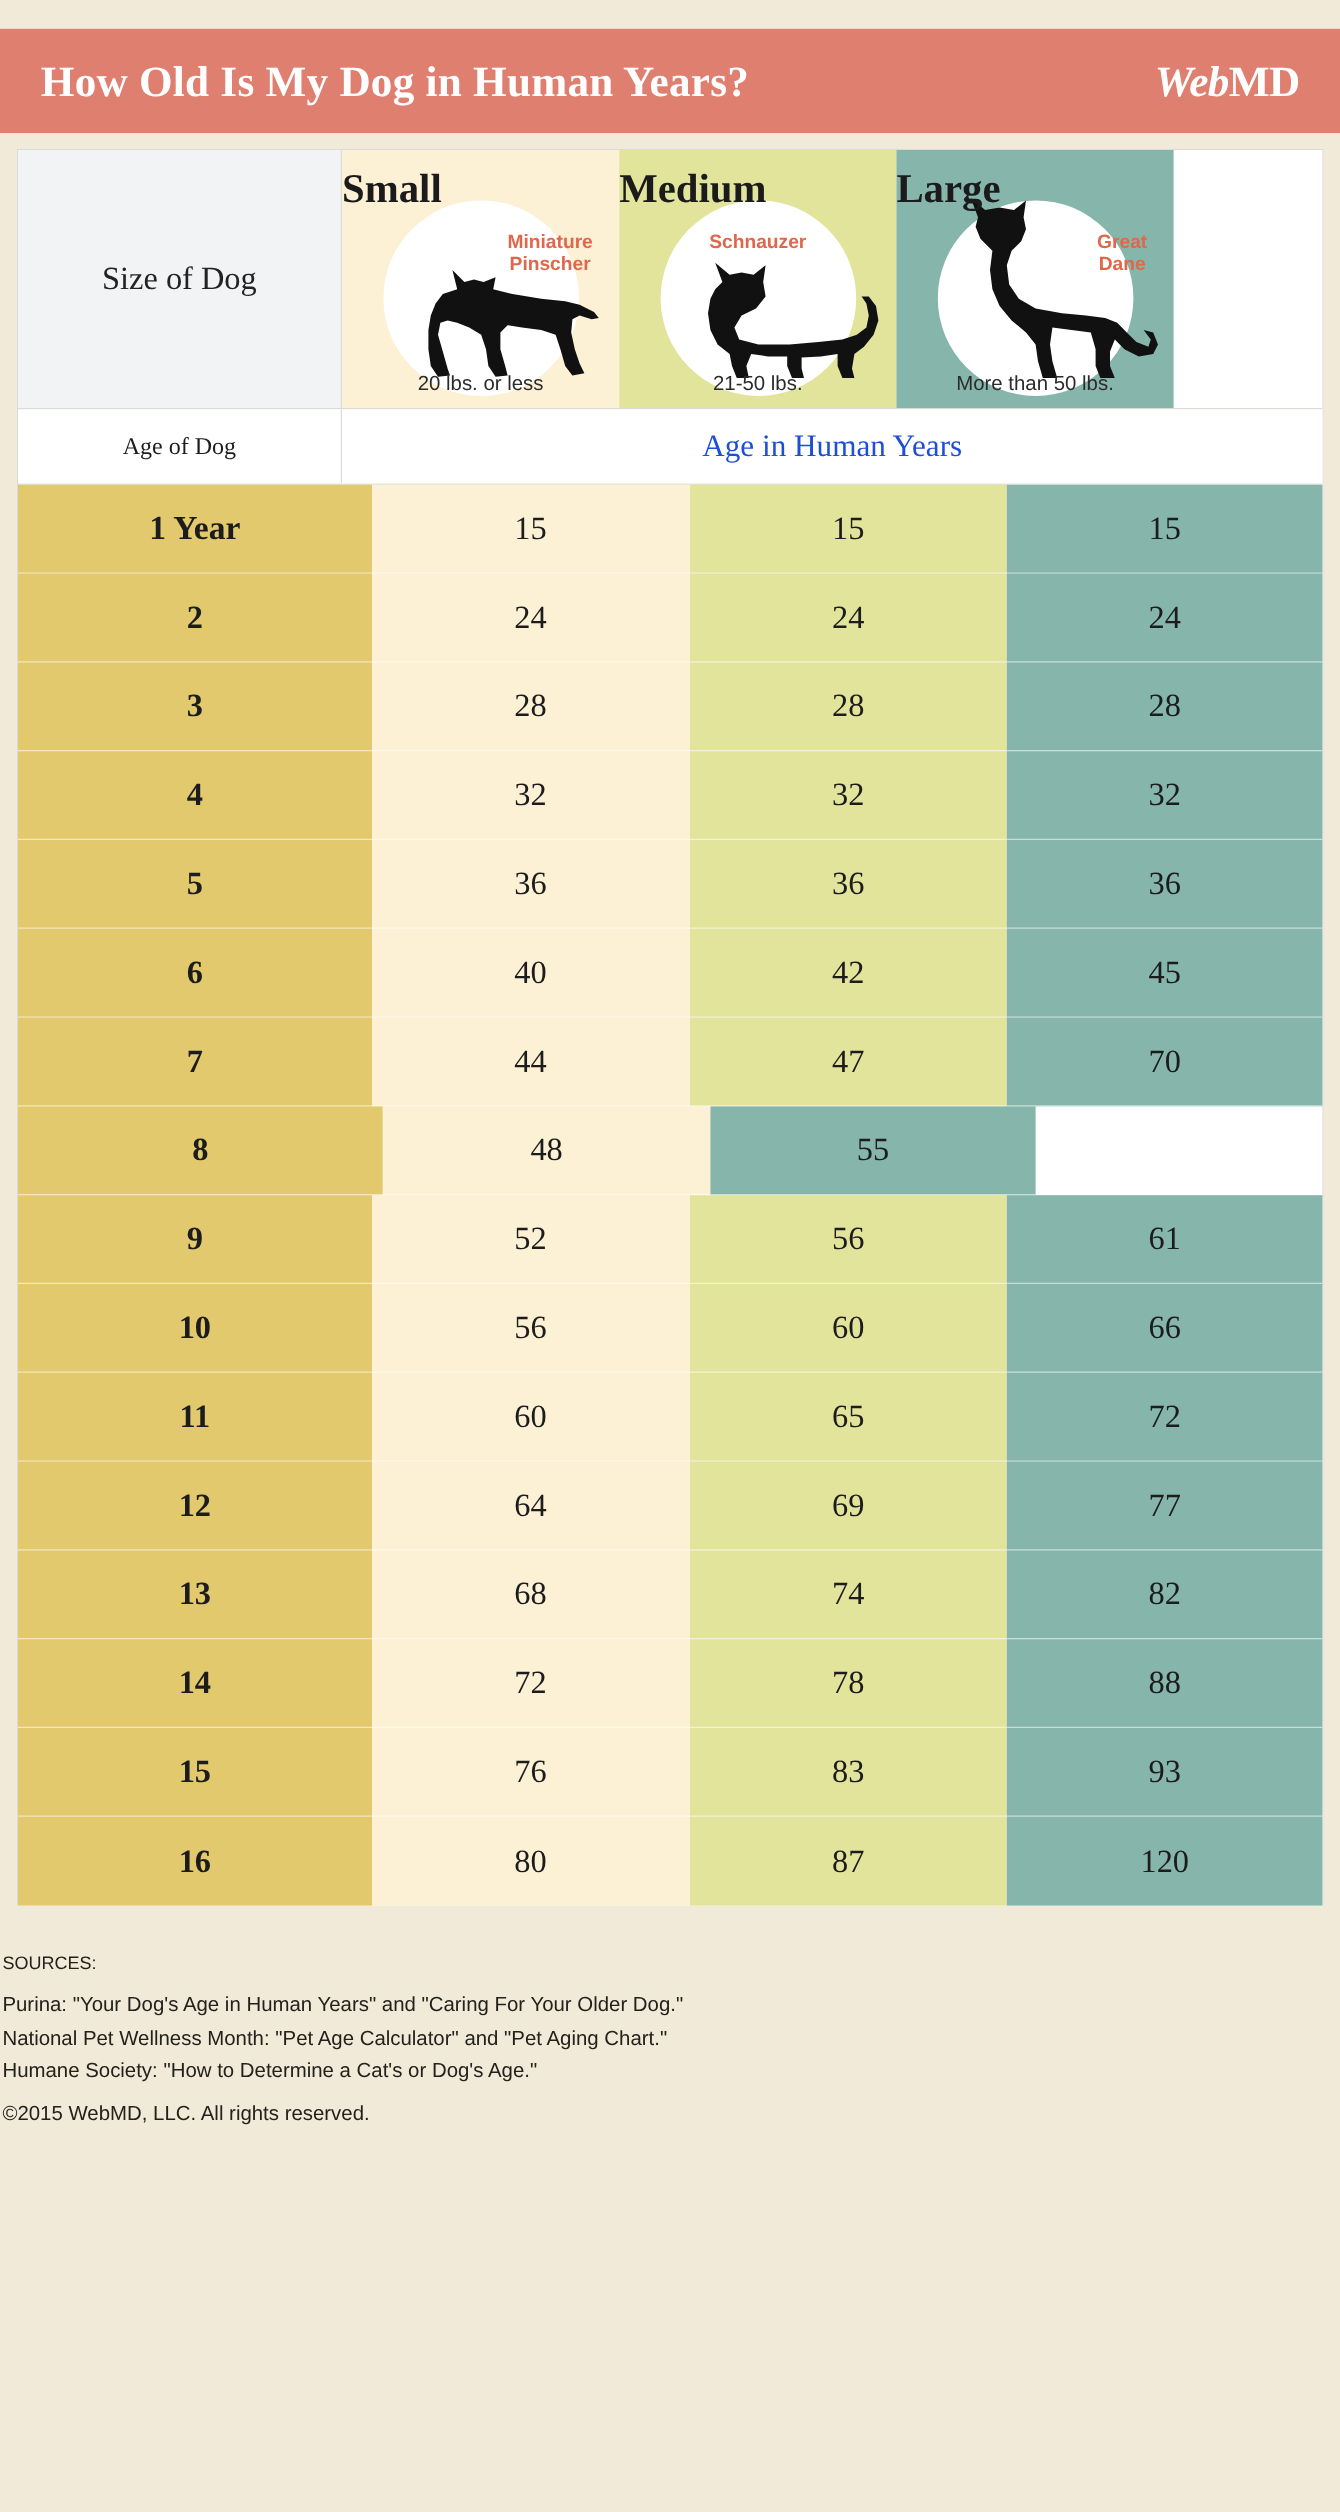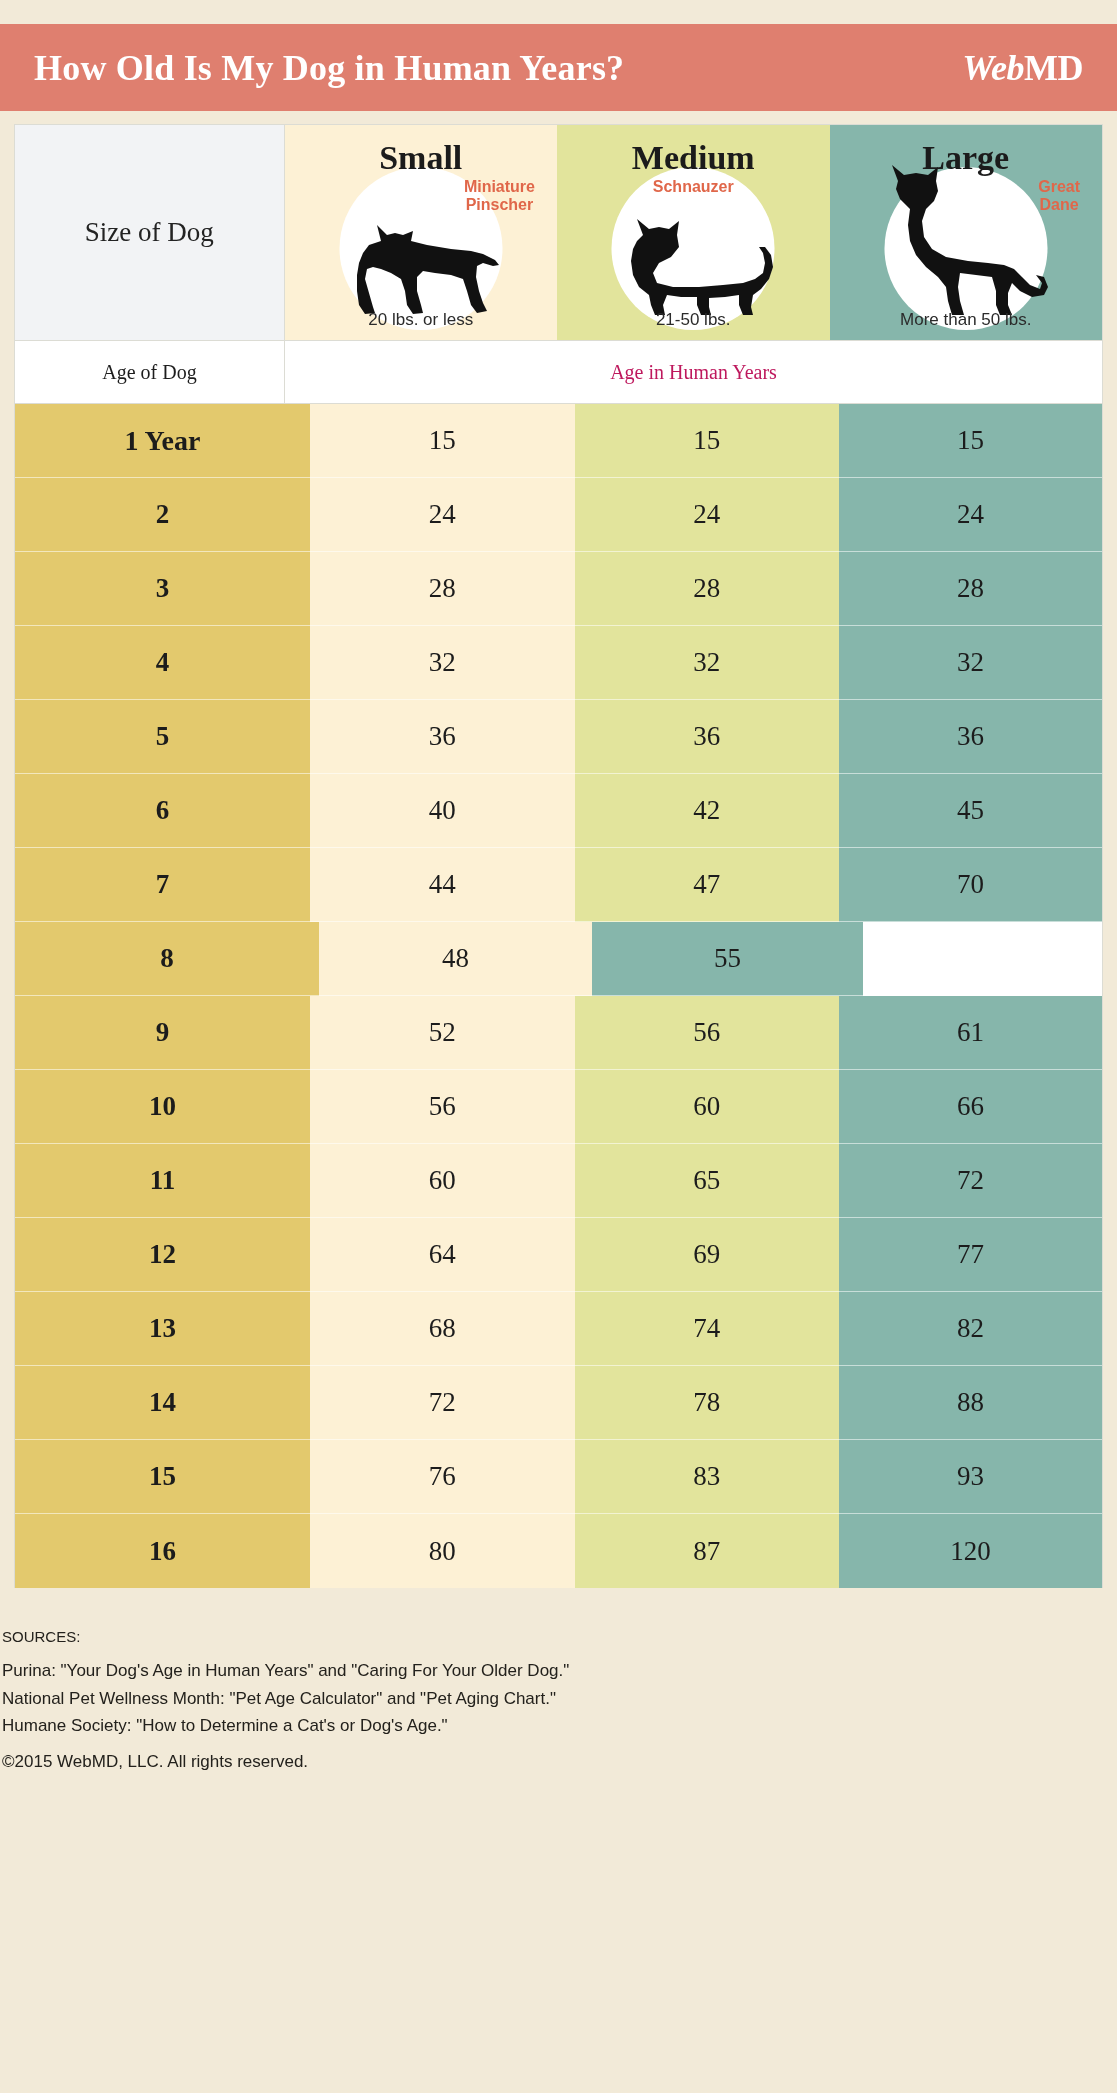--- a/index.html
+++ b/index.html
@@ -56,25 +56,24 @@
     width: 270px;
     background: #f2f3f5;
     display: flex;
     align-items: center;
     justify-content: center;
     font-size: 27px;
     color: #232323;
     border-right: 1px solid #dcdcd4;
   }
   .size-cell {
-    width: 273px;
+    width: 231px;
     position: relative;
     display: flex;
     flex-direction: column;
-    align-items: center;
     padding-top: 10px;
     overflow: hidden;
   }
   .size-cell.small  { background: #fdf1d5; }
   .size-cell.medium { background: #e2e49c; }
   .size-cell.large  { background: #86b6ab; }
 
   .size-disc {
     position: absolute;
     top: 42px; left: 50%;
@@ -93,21 +92,21 @@
     margin-top: 6px;
   }
   .size-breed {
     position: relative; z-index: 2;
     font-family: "Liberation Sans", sans-serif;
     font-size: 16px;
     font-weight: bold;
     color: #e0674a;
     line-height: 1.12;
     text-align: center;
-    margin-top: 3px;
+    margin-top: 19px;
     align-self: flex-end;
     padding-right: 22px;
   }
   .size-cell.medium .size-breed { padding-right: 0; align-self: center; }
   .size-dog {
     position: absolute;
     z-index: 1;
   }
   .size-weight {
     position: absolute;
@@ -129,21 +128,21 @@
   }
   .subhead-left {
     width: 270px;
     display: flex; align-items: center; justify-content: center;
     font-size: 20px; color: #1d1d1d;
     border-right: 1px solid #dcdcd4;
   }
   .subhead-right {
     flex: 1;
     display: flex; align-items: center; justify-content: center;
-    font-size: 20px; color: #be185d; text-align: center;
+    font-size: 26px; color: #1d4ed8; text-align: center;
   }
 
   
   .data-row { display: flex; height: 74px; }
   .data-row .c {
     display: flex; align-items: center; justify-content: center;
     font-size: 27px;
     color: #1c1c1c;
     border-bottom: 1px solid rgba(255,255,255,0.55);
   }

